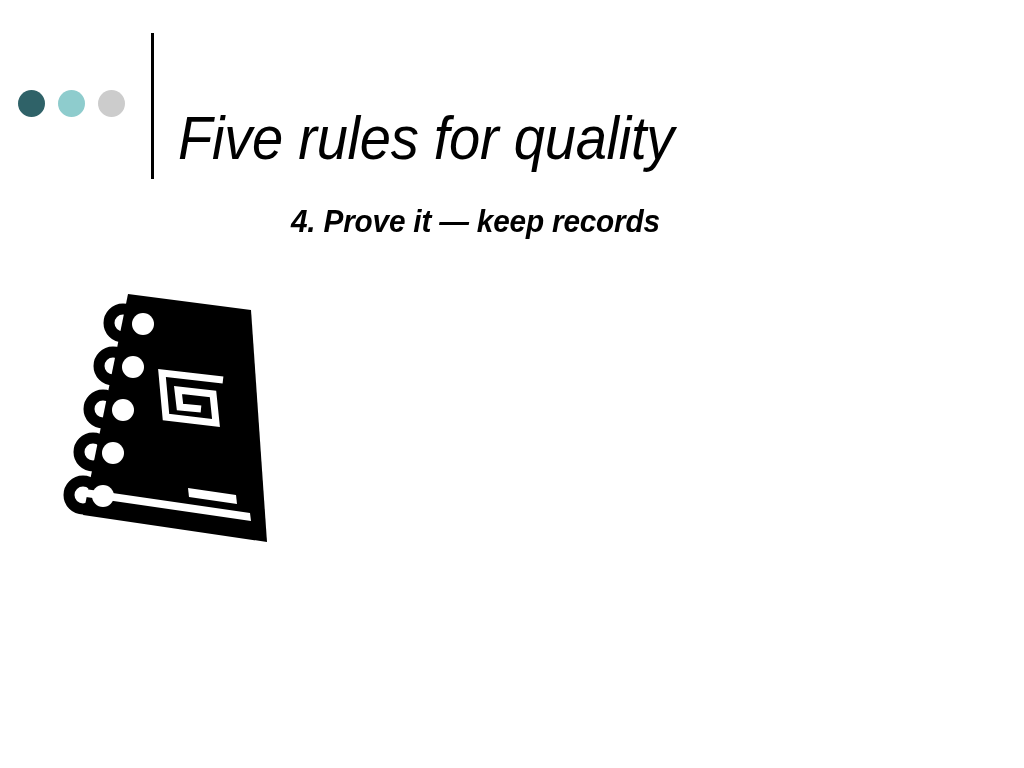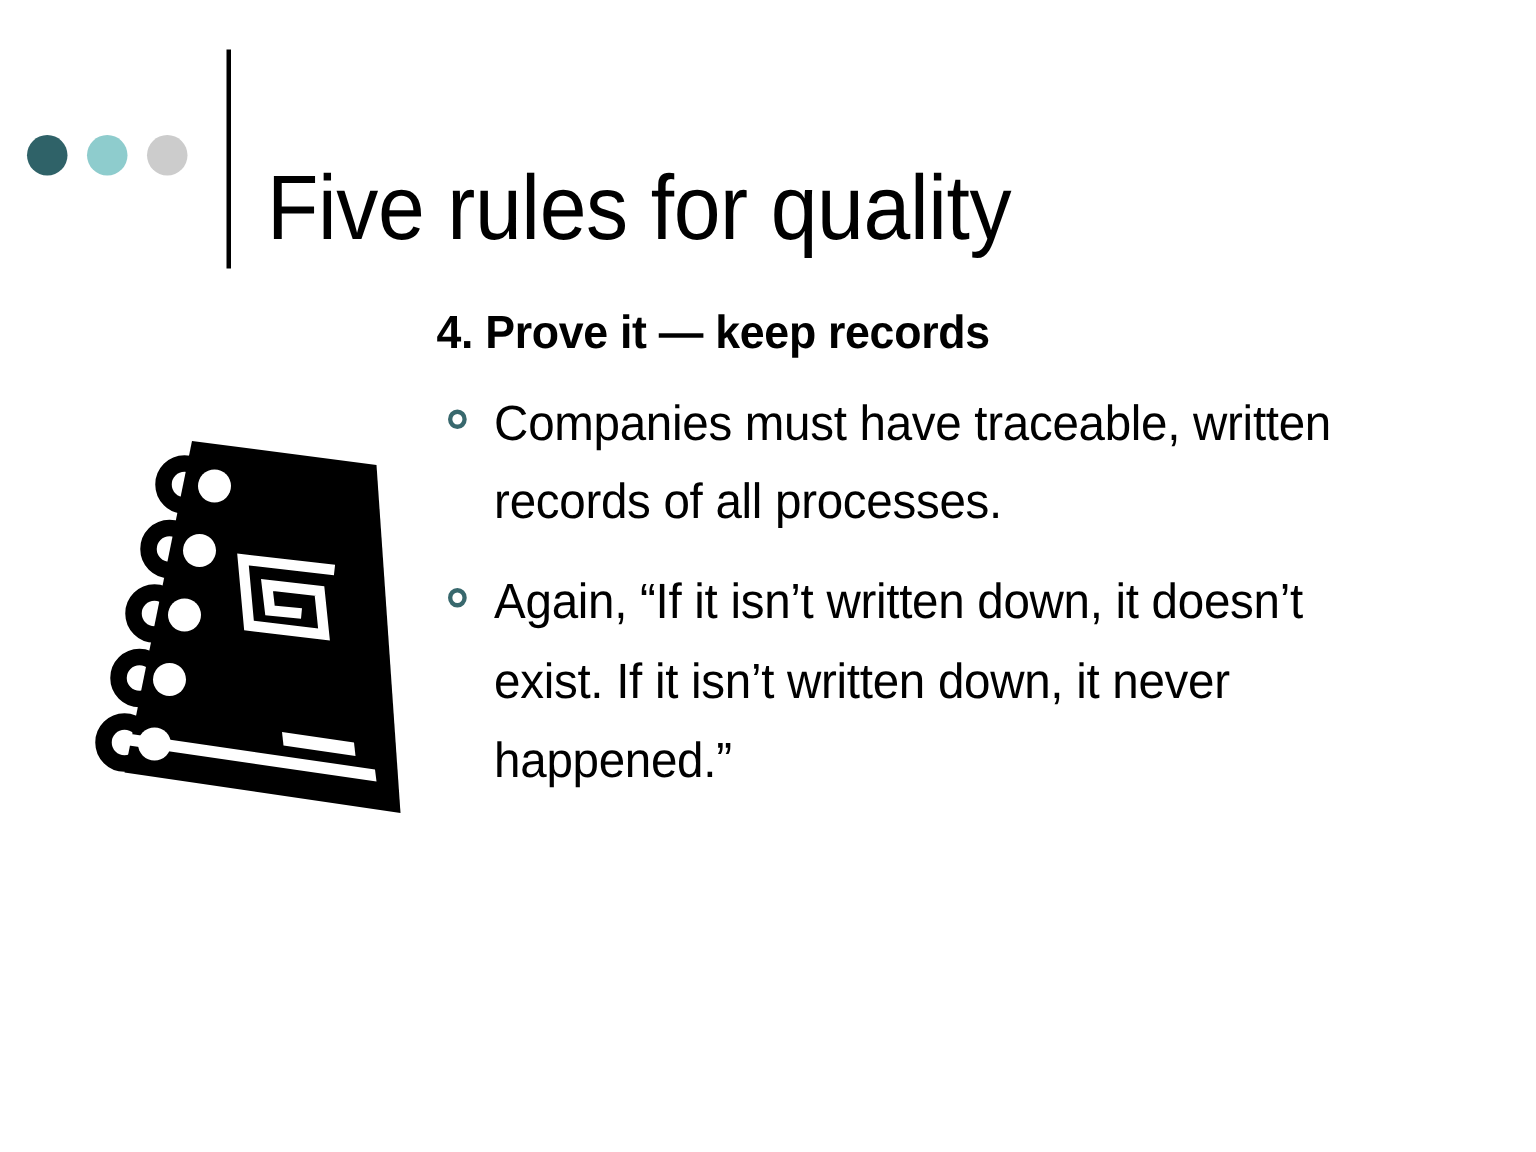--- a/index.html
+++ b/index.html
@@ -13,20 +13,21 @@
     height: 768px;
     overflow: hidden;
     font-family: "Liberation Sans", "DejaVu Sans", sans-serif;
     color: #000000;
     position: relative;
   }
   .slide {
     position: absolute;
     inset: 0;
     background: #ffffff;
+    font-style: italic;
   }
 
   
   .header {
     position: absolute;
     left: 0;
     top: 0;
     width: 1024px;
     height: 200px;
   }
@@ -170,25 +171,15 @@
         <path d="M 30,213 L 195,237 L 196,245 L 31,221 Z"></path>
         <path d="M 133,212 L 181,219 L 182,228 L 134,221 Z"></path>
       </g>
     </svg>
   </div>
 
   <div class="content">
 
     <div class="content-heading">4. Prove it — keep records</div>
 
-    <ul class="bullet-list">
-      <li class="bullet-item">
-        <span class="bullet-marker"></span>
-        <span>Companies must have traceable, written records of all processes.</span>
-      </li>
-      <li class="bullet-item">
-        <span class="bullet-marker"></span>
-        <span>Again, “If it isn’t written down, it doesn’t exist. If it isn’t written down, it never happened.”</span>
-      </li>
-    </ul>
   </div>
 
 </div>
 
 </body></html>

